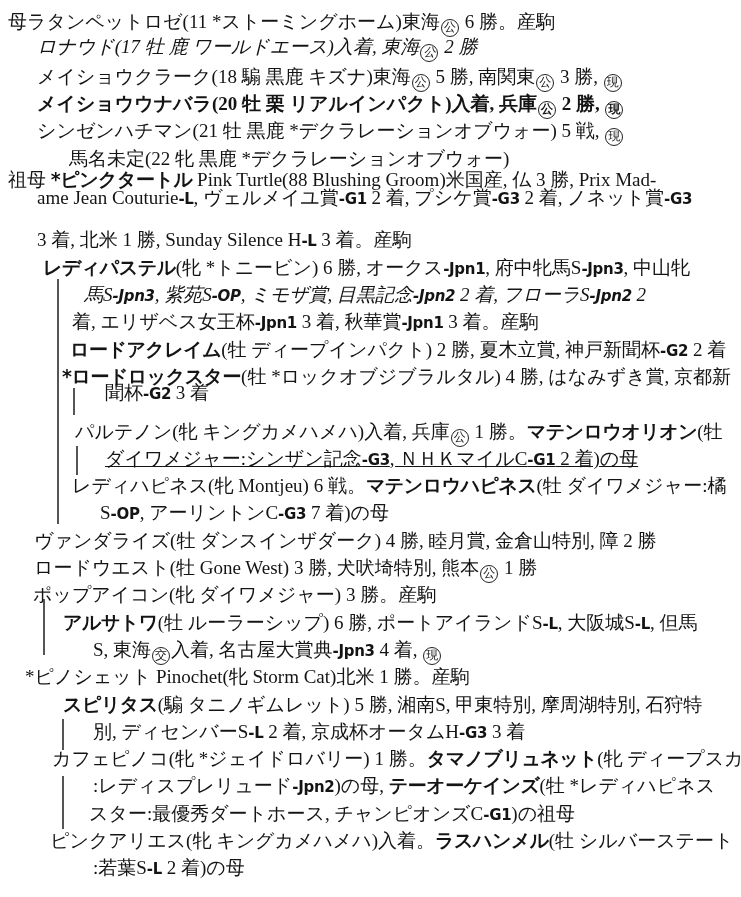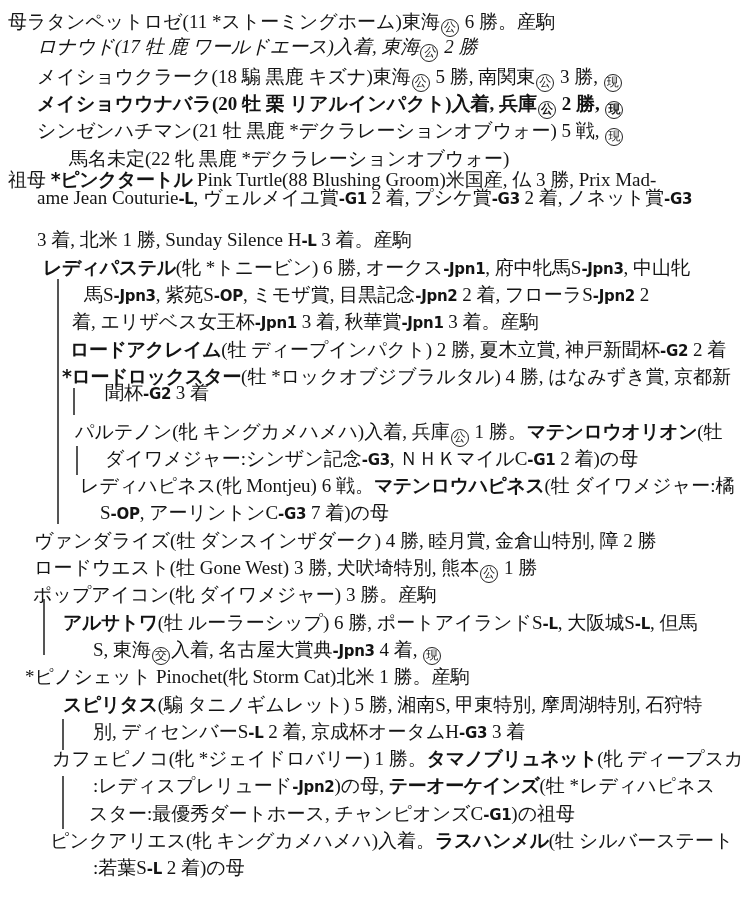--- a/index.html
+++ b/index.html
@@ -68,28 +68,28 @@
       <div class="line" style="top: 8px; left: 8px;"><span class="seg-n">母ラタンペットロゼ(11 *ストーミングホーム)東海</span><span class="seg-c" style="border-color: rgb(34, 34, 34);">公</span><span class="seg-n"> 6 勝。産駒</span></div>
       <div class="line" style="top: 33px; left: 37px; font-style: italic;"><span class="seg-n">ロナウド(17 牡 鹿 ワールドエース)入着, 東海</span><span class="seg-c" style="border-color: rgb(34, 34, 34);">公</span><span class="seg-n"> 2 勝</span></div>
       <div class="line" style="top: 62.6px; left: 37px;"><span class="seg-n">メイショウクラーク(18 騸 黒鹿 キズナ)東海</span><span class="seg-c" style="border-color: rgb(34, 34, 34);">公</span><span class="seg-n"> 5 勝, 南関東</span><span class="seg-c" style="border-color: rgb(34, 34, 34);">公</span><span class="seg-n"> 3 勝, </span><span class="seg-c" style="border-color: rgb(34, 34, 34);">現</span></div>
       <div class="line" style="top: 89.9px; left: 37px; font-weight: bold;"><span class="seg-n">メイショウウナバラ(20 牡 栗 リアルインパクト)入着, 兵庫</span><span class="seg-c" style="border-color: rgb(34, 34, 34);">公</span><span class="seg-n"> 2 勝, </span><span class="seg-c" style="border-color: rgb(34, 34, 34);">現</span></div>
       <div class="line" style="top: 117.2px; left: 37px;"><span class="seg-n">シンゼンハチマン(21 牡 黒鹿 *デクラレーションオブウォー) 5 戦, </span><span class="seg-c" style="border-color: rgb(34, 34, 34);">現</span></div>
       <div class="line" style="top: 144.5px; left: 37px; margin-left: 32px;"><span class="seg-n">馬名未定(22 牝 黒鹿 *デクラレーションオブウォー)</span></div>
       <div class="line" style="top: 166px; left: 8px;"><span class="seg-n">祖母 </span><span class="seg-b">*ピンクタートル</span><span class="seg-n"> Pink Turtle(88 Blushing Groom)米国産, 仏 3 勝, Prix Mad-</span></div>
       <div class="line" style="top: 184px; left: 37px;"><span class="seg-n">ame Jean Couturie</span><span class="seg-g">-L</span><span class="seg-n">, ヴェルメイユ賞</span><span class="seg-g">-G1</span><span class="seg-n"> 2 着, プシケ賞</span><span class="seg-g">-G3</span><span class="seg-n"> 2 着, ノネット賞</span><span class="seg-g">-G3</span></div>
       <div class="line" style="top: 226.4px; left: 37px;"><span class="seg-n">3 着, 北米 1 勝, Sunday Silence H</span><span class="seg-g">-L</span><span class="seg-n"> 3 着。産駒</span></div>
       <div class="line" style="top: 253.7px; left: 43px;"><span class="seg-b">レディパステル</span><span class="seg-n">(牝 *トニービン) 6 勝, オークス</span><span class="seg-g">-Jpn1</span><span class="seg-n">, 府中牝馬S</span><span class="seg-g">-Jpn3</span><span class="seg-n">, 中山牝</span></div>
-      <div class="line" style="top: 281px; left: 84px;"><span class="seg-n">馬S</span><span class="seg-g">-Jpn3</span><span class="seg-n">, 紫苑S</span><span class="seg-g">-OP</span><span class="seg-n">, ミモザ賞, 目黒記念</span><span class="seg-g">-Jpn2</span><span class="seg-n"> 2 着, フローラS</span><span class="seg-g">-Jpn2</span><span class="seg-n"> 2</span></div>
+      <div class="line" style="top: 281px; left: 84px; font-style: italic;"><span class="seg-n">馬S</span><span class="seg-g">-Jpn3</span><span class="seg-n">, 紫苑S</span><span class="seg-g">-OP</span><span class="seg-n">, ミモザ賞, 目黒記念</span><span class="seg-g">-Jpn2</span><span class="seg-n"> 2 着, フローラS</span><span class="seg-g">-Jpn2</span><span class="seg-n"> 2</span></div>
       <div class="line" style="top: 308.3px; left: 72px;"><span class="seg-n">着, エリザベス女王杯</span><span class="seg-g">-Jpn1</span><span class="seg-n"> 3 着, 秋華賞</span><span class="seg-g">-Jpn1</span><span class="seg-n"> 3 着。産駒</span></div>
       <div class="line" style="top: 335.6px; left: 70px;"><span class="seg-b">ロードアクレイム</span><span class="seg-n">(牡 ディープインパクト) 2 勝, 夏木立賞, 神戸新聞杯</span><span class="seg-g">-G2</span><span class="seg-n"> 2 着</span></div>
       <div class="line" style="top: 362.9px; left: 62px;"><span class="seg-b">*ロードロックスター</span><span class="seg-n">(牡 *ロックオブジブラルタル) 4 勝, はなみずき賞, 京都新</span></div>
       <div class="line" style="top: 379px; left: 105px;"><span class="seg-n">聞杯</span><span class="seg-g">-G2</span><span class="seg-n"> 3 着</span></div>
       <div class="line" style="top: 417.5px; left: 75px;"><span class="seg-n">パルテノン(牝 キングカメハメハ)入着, 兵庫</span><span class="seg-c" style="border-color: rgb(34, 34, 34);">公</span><span class="seg-n"> 1 勝。</span><span class="seg-b">マテンロウオリオン</span><span class="seg-n">(牡</span></div>
-      <div class="line" style="top: 444.8px; left: 105px;"><span class="seg-n">ダイワメジャー:シンザン記念</span><span class="seg-g">-G3</span><span class="seg-n">, ＮＨＫマイルC</span><span class="seg-g">-G1</span><span class="seg-n"> 2 着)の母</span></div>
-      <div class="line" style="top: 472.1px; left: 80px;"><span class="seg-n">レディハピネス(牝 Montjeu) 6 戦。</span><span class="seg-b">マテンロウハピネス</span><span class="seg-n">(牡 ダイワメジャー:橘</span></div>
+      <div class="line" style="top: 444.8px; left: 105px; text-decoration: underline;"><span class="seg-n">ダイワメジャー:シンザン記念</span><span class="seg-g">-G3</span><span class="seg-n">, ＮＨＫマイルC</span><span class="seg-g">-G1</span><span class="seg-n"> 2 着)の母</span></div>
+      <div class="line" style="top: 472.1px; left: 72px;"><span class="seg-n">レディハピネス(牝 Montjeu) 6 戦。</span><span class="seg-b">マテンロウハピネス</span><span class="seg-n">(牡 ダイワメジャー:橘</span></div>
       <div class="line" style="top: 499.4px; left: 100px;"><span class="seg-n">S</span><span class="seg-g">-OP</span><span class="seg-n">, アーリントンC</span><span class="seg-g">-G3</span><span class="seg-n"> 7 着)の母</span></div>
       <div class="line" style="top: 526.7px; left: 34px;"><span class="seg-n">ヴァンダライズ(牡 ダンスインザダーク) 4 勝, 睦月賞, 金倉山特別, 障 2 勝</span></div>
       <div class="line" style="top: 554px; left: 34px;"><span class="seg-n">ロードウエスト(牡 Gone West) 3 勝, 犬吠埼特別, 熊本</span><span class="seg-c" style="border-color: rgb(34, 34, 34);">公</span><span class="seg-n"> 1 勝</span></div>
       <div class="line" style="top: 581.3px; left: 33px;"><span class="seg-n">ポップアイコン(牝 ダイワメジャー) 3 勝。産駒</span></div>
       <div class="line" style="top: 608.6px; left: 63px;"><span class="seg-b">アルサトワ</span><span class="seg-n">(牡 ルーラーシップ) 6 勝, ポートアイランドS</span><span class="seg-g">-L</span><span class="seg-n">, 大阪城S</span><span class="seg-g">-L</span><span class="seg-n">, 但馬</span></div>
       <div class="line" style="top: 635.9px; left: 93px;"><span class="seg-n">S, 東海</span><span class="seg-c" style="border-color: rgb(34, 34, 34);">交</span><span class="seg-n">入着, 名古屋大賞典</span><span class="seg-g">-Jpn3</span><span class="seg-n"> 4 着, </span><span class="seg-c" style="border-color: rgb(34, 34, 34);">現</span></div>
       <div class="line" style="top: 663.2px; left: 25px;"><span class="seg-n">*ピノシェット Pinochet(牝 Storm Cat)北米 1 勝。産駒</span></div>
       <div class="line" style="top: 690.5px; left: 63px;"><span class="seg-b">スピリタス</span><span class="seg-n">(騸 タニノギムレット) 5 勝, 湘南S, 甲東特別, 摩周湖特別, 石狩特</span></div>
       <div class="line" style="top: 717.8px; left: 93px;"><span class="seg-n">別, ディセンバーS</span><span class="seg-g">-L</span><span class="seg-n"> 2 着, 京成杯オータムH</span><span class="seg-g">-G3</span><span class="seg-n"> 3 着</span></div>
       <div class="line" style="top: 745.1px; left: 52px;"><span class="seg-n">カフェピノコ(牝 *ジェイドロバリー) 1 勝。</span><span class="seg-b">タマノブリュネット</span><span class="seg-n">(牝 ディープスカイ</span></div>

